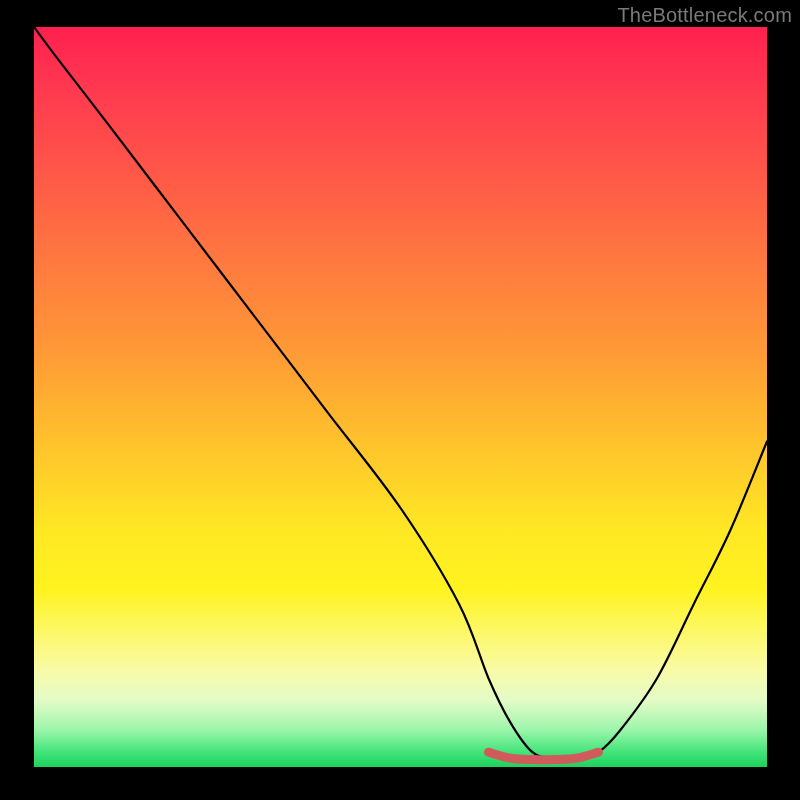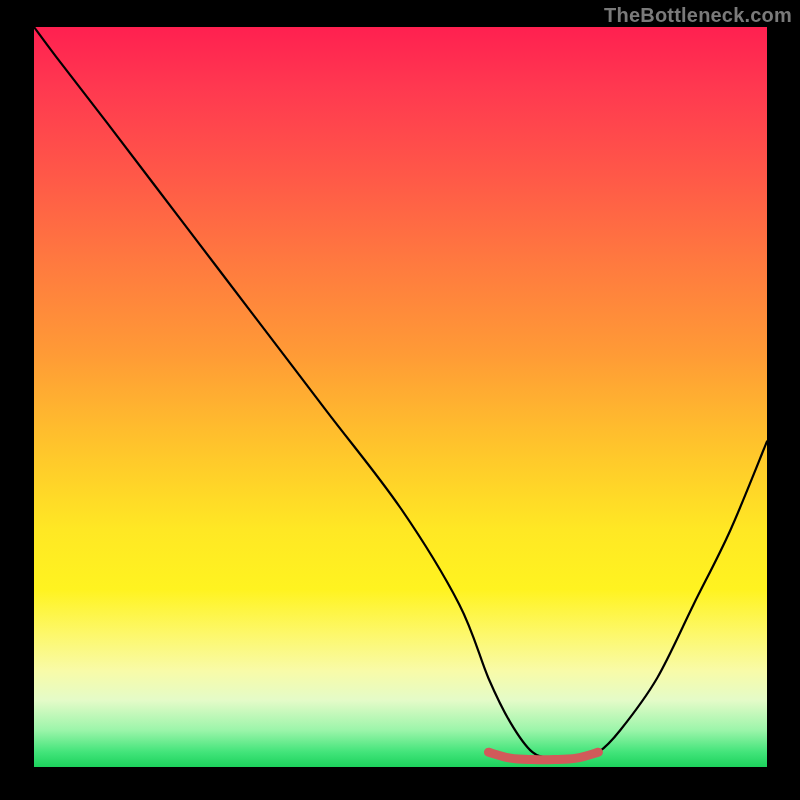--- a/index.html
+++ b/index.html
@@ -16,21 +16,21 @@
     width: 800px;
     height: 800px;
     background: #000;
   }
   .watermark {
     position: absolute;
     top: 4px;
     right: 8px;
     color: #7a7a7a;
     font-size: 20px;
-    font-weight: 700;
+    font-weight: 400;
     letter-spacing: 0.2px;
     z-index: 50;
   }
   .plot-area {
     position: absolute;
     left: 34px;
     top: 27px;
     width: 733px;
     height: 740px;
     overflow: hidden;

